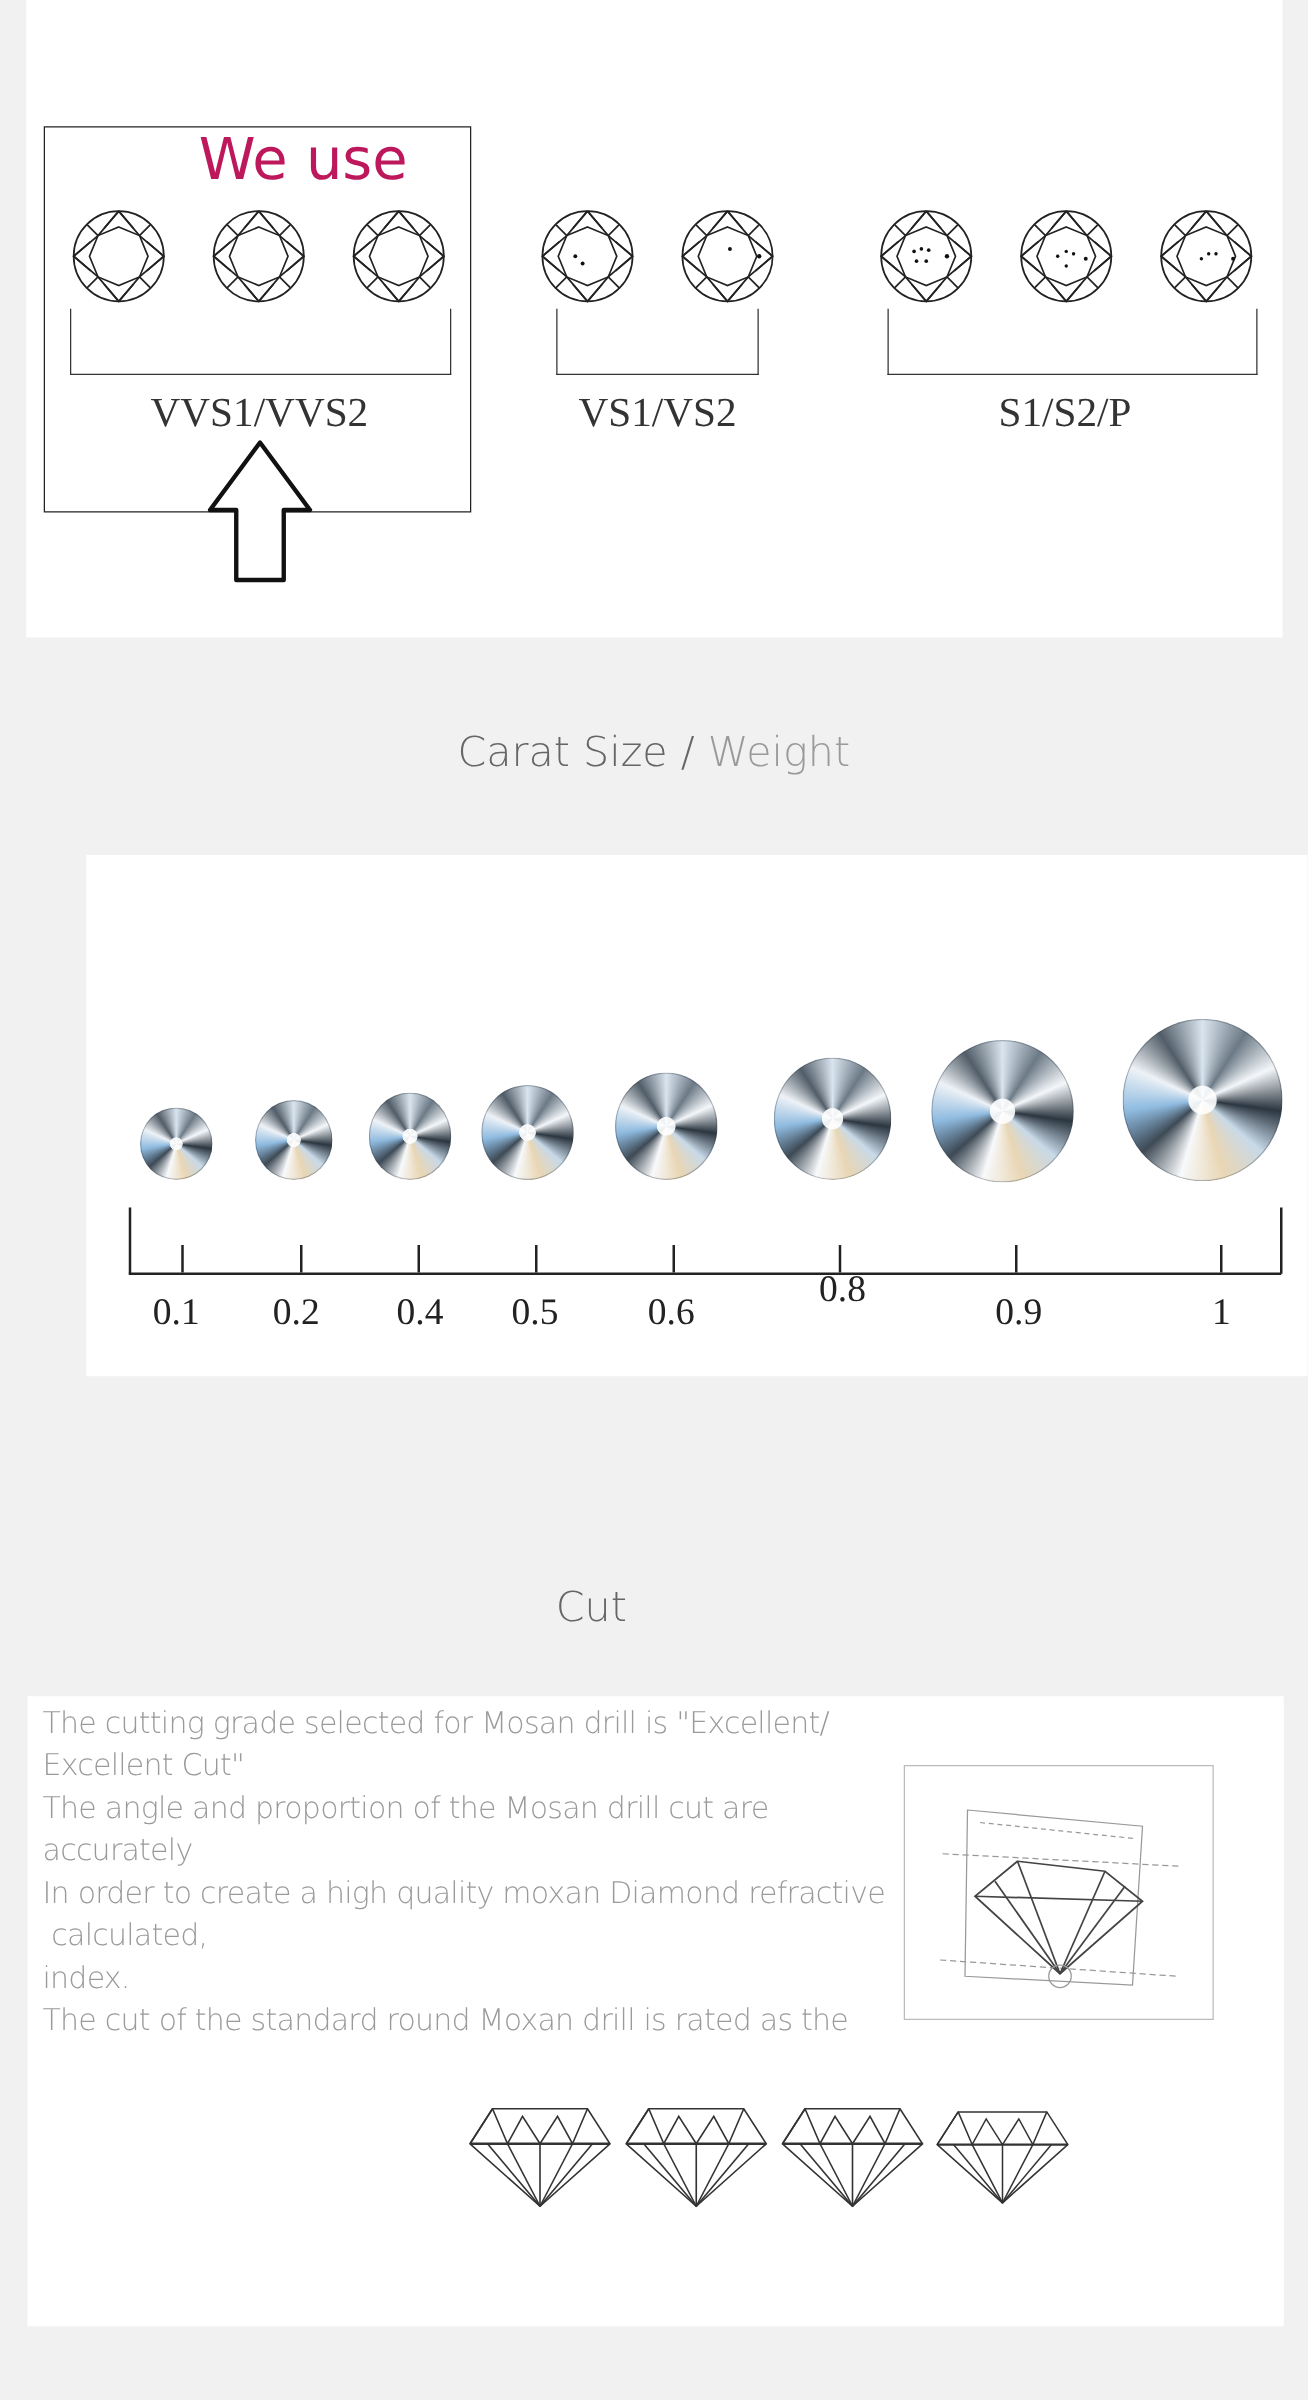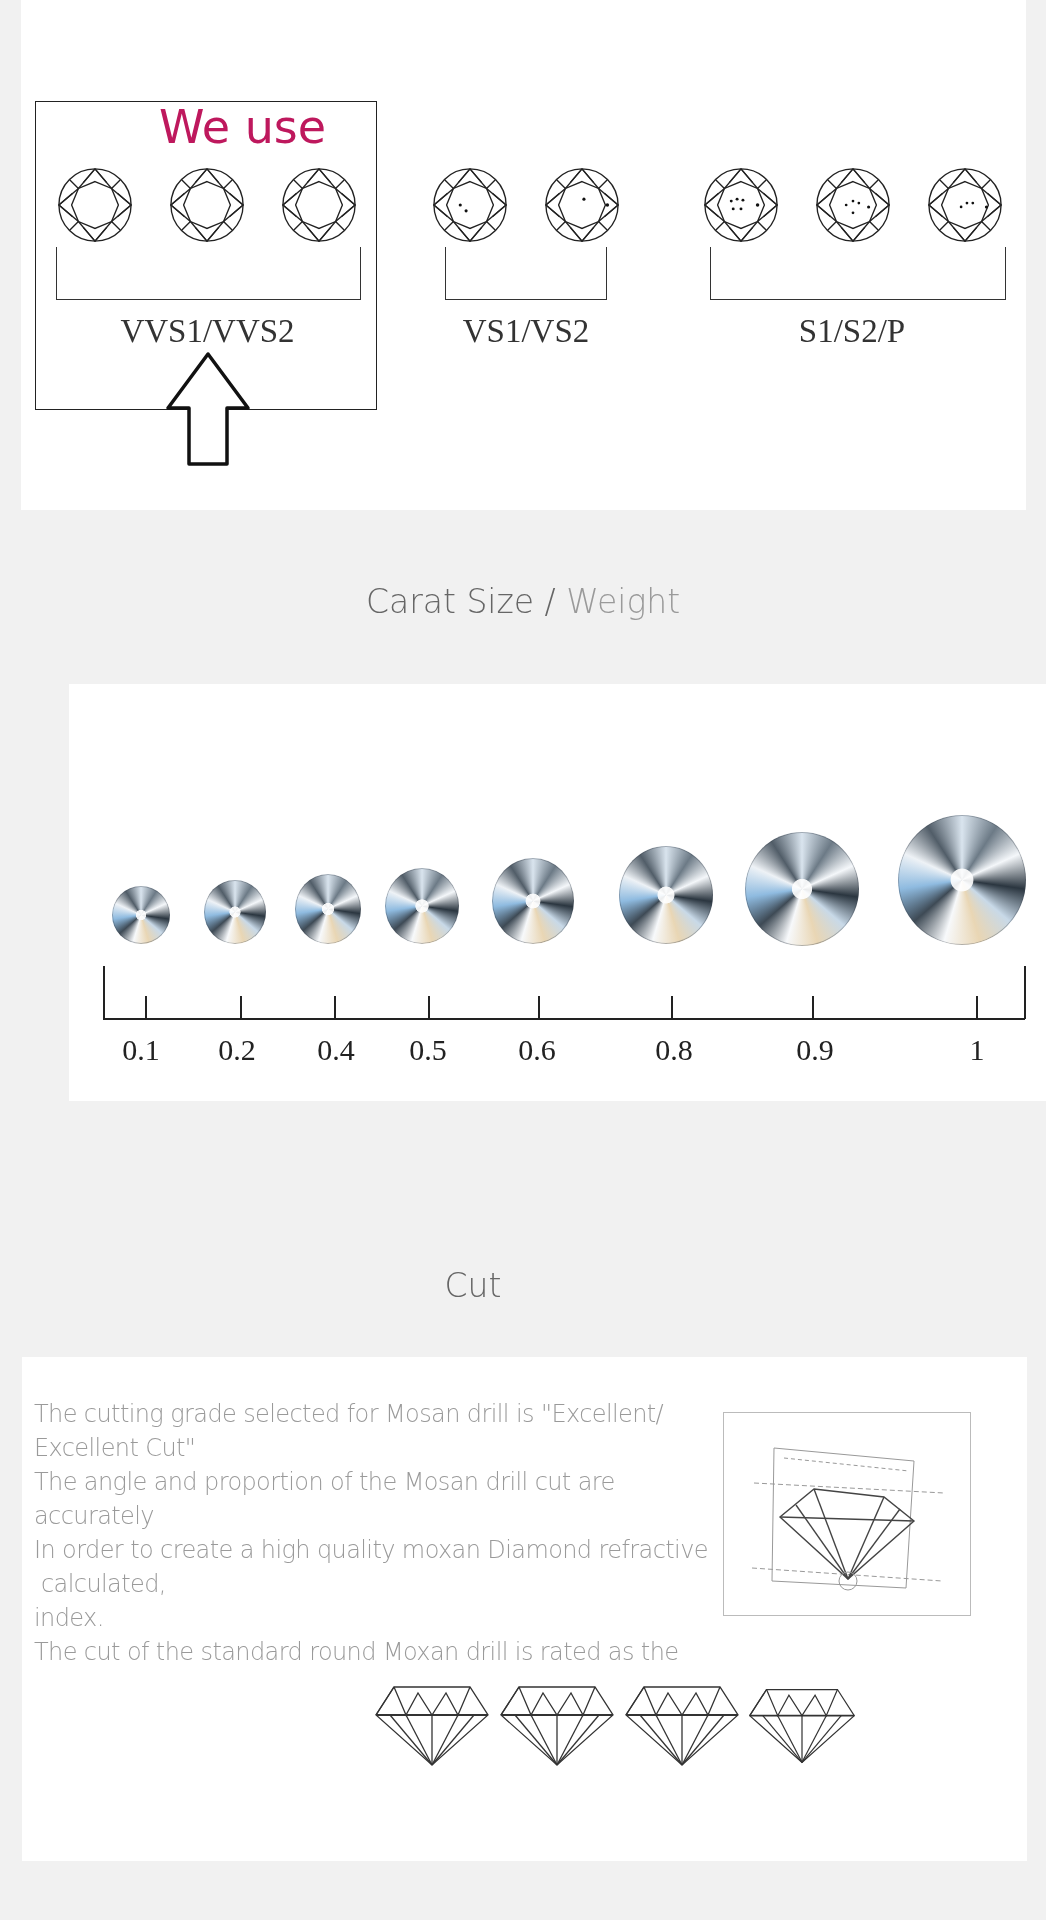--- a/index.html
+++ b/index.html
@@ -14,21 +14,21 @@
   .we-use-box { left:14px; top:101px; width:340px; height:307px; border:1.5px solid #222; }
   .we-use-label { left:94px; top:100px; font-size:46px; color:#be185d; font-family:"DejaVu Sans", sans-serif;margin-left:44px; }
   .gem { position:absolute; width:78px; height:78px; }
   .bracket { position:absolute; border:1.5px solid #333; border-top:none; height:52px; }
   .clarity-label { position:absolute; font-size:33px; color:#333; text-align:center; letter-spacing:0px; }
   .section-title { position:absolute; width:1046px; text-align:center; font-size:33px; color:#666; font-family:"DejaVu Sans", sans-serif; font-weight:200; }
   .section-title .light { color:#9a9a9a; }
   .carat-gem { position:absolute; border-radius:50%; }
   .tick { position:absolute; width:1.5px; background:#222; }
   .tick-label { position:absolute; font-size:30px; color:#222; transform:translateX(-50%); }
-  .cut-text { left:12px; top:4px; width:700px; font-size:24px; line-height:34px; color:#9a9a9a; font-family:"DejaVu Sans", sans-serif; font-weight:200; letter-spacing:-0.6px;margin-top:36px; }
+  .cut-text { left:12px; top:4px; width:700px; font-size:24px; line-height:34px; color:#9a9a9a; font-family:"DejaVu Sans", sans-serif; font-weight:200; letter-spacing:-0.6px; }
   .diagram-box { left:701px; top:55px; width:246px; height:202px; border:1px solid #bbb; }
   .sel-circle { left:124px; top:263px; width:202px; height:202px; border:1.5px solid #555; border-radius:50%; }
   .sel-text { position:absolute; font-size:24px; color:#555; font-family:"DejaVu Sans", sans-serif; width:202px; text-align:center; left:0; }
   .cut-gem { position:absolute; width:120px; height:84px; }
 </style>
 </head>
 <body>
 
 <section id="p-clarity" class="panel">
   <div class="abs we-use-box"></div>
@@ -148,21 +148,21 @@
   <div class="tick" style="left:469px;top:312px;height:22px"></div>
   <div class="tick" style="left:602px;top:312px;height:22px"></div>
   <div class="tick" style="left:743px;top:312px;height:22px"></div>
   <div class="tick" style="left:907px;top:312px;height:22px"></div>
 
   <div class="tick-label serif" style="left:72px;top:349px">0.1</div>
   <div class="tick-label serif" style="left:168px;top:349px">0.2</div>
   <div class="tick-label serif" style="left:267px;top:349px">0.4</div>
   <div class="tick-label serif" style="left:359px;top:349px">0.5</div>
   <div class="tick-label serif" style="left:468px;top:349px">0.6</div>
-  <div class="tick-label serif" style="left:605px;top:349px">0.8</div>
+  <div class="tick-label serif" style="left:605px;top:331px">0.8</div>
   <div class="tick-label serif" style="left:746px;top:349px">0.9</div>
   <div class="tick-label serif" style="left:908px;top:349px">1</div>
 </section>
 
 <div class="section-title" style="top:1266px;left:-50px">Cut</div>
 
 <section id="p-cut" class="panel">
   <div class="abs cut-text">
     <div>The cutting grade selected for Mosan drill is "Excellent/</div>
     <div>Excellent Cut"</div>

